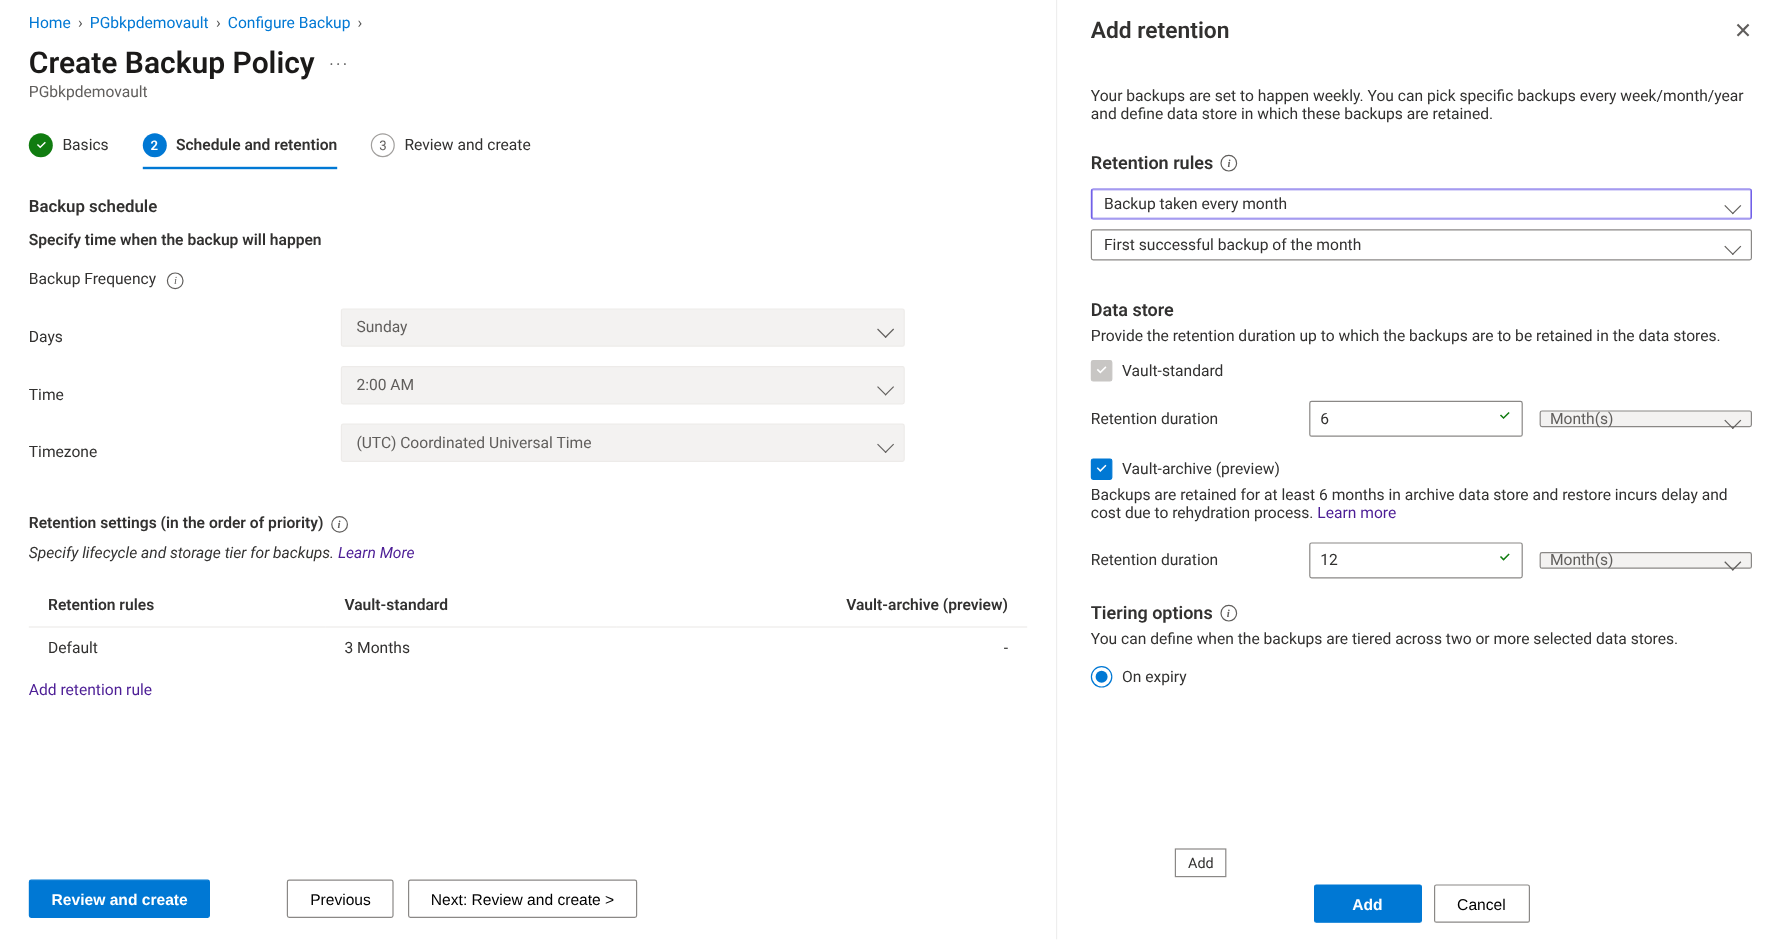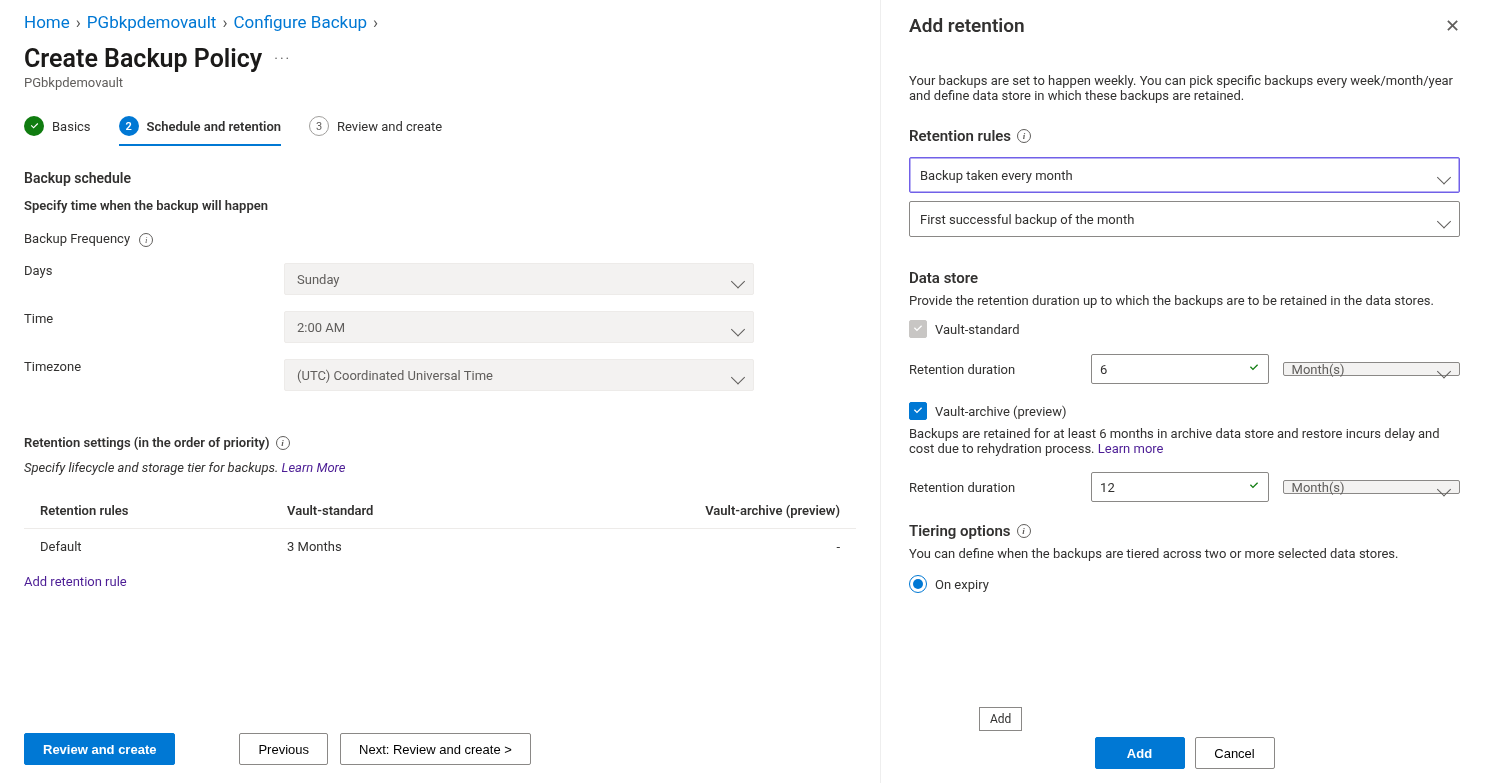--- a/index.html
+++ b/index.html
@@ -12,21 +12,21 @@
     height: 783px;
     overflow: hidden;
   }
   a { text-decoration: none; }
 
   .layout { display: flex; width: 100%; height: 100%; }
   .main { flex: 1; padding: 12px 24px 0 24px; position: relative; display: flex; flex-direction: column; }
   .panel { width: 608px; border-left: 1px solid #eee; padding: 14px 28px 0 28px; display: flex; flex-direction: column; position: relative; }
 
   
-  .breadcrumb { display: flex; align-items: center; gap: 6px; font-size: 17px; color: #555; margin-bottom: 6px; }
+  .breadcrumb { display: flex; align-items: center; gap: 6px; font-size: 13px; color: #555; margin-bottom: 6px; }
   .breadcrumb a { color: #0078d4; }
   .breadcrumb .sep { color: #555; }
 
   .title-row { display: flex; align-items: center; gap: 12px; margin-top: 6px;}
   .title { font-size: 25px; font-weight: 600; color: #1b1a19; }
   .title-more { color: #666; font-size: 14px; letter-spacing: 2px; }
   .subtitle { color: #605e5c; font-size: 13px; margin-top: 2px; }
 
   
   .steps { display: flex; gap: 28px; margin-top: 26px; border-bottom: 2px solid transparent; align-items: center; }
@@ -37,21 +37,21 @@
   .step-icon.done { background: #107c10; }
   .step-icon.done svg { fill:#fff; }
   .step-icon.active { background: #0078d4; font-weight: 600; }
   .step-icon.todo { background: #fff; color:#605e5c; border:1px solid #a19f9d; }
 
   
   .section-title { font-weight: 600; margin-top: 24px; font-size: 14px; }
   .section-sub { margin-top: 12px; font-weight: 600; font-size: 13px; }
 
   .form-rows { margin-top: 18px; }
-  .form-row { display: flex; align-items: flex-start; margin-bottom: 16px; }
+  .form-row { display: flex; align-items: flex-end; margin-bottom: 16px; }
   .form-row .label { width: 260px; color: #323130; }
   .info-icon { width:14px; height:14px; border:1px solid #605e5c; border-radius:50%; display:inline-flex; align-items:center; justify-content:center; font-size:9px; color:#605e5c; margin-left:6px; font-style: italic; font-family: serif; }
 
   .select {
     position: relative; width: 470px; height: 32px;
     background: #f3f2f1; border:1px solid #edebe9; border-radius:2px;
     display: flex; align-items:center; padding: 0 32px 0 12px; color:#605e5c;
   }
   .select .chev { position:absolute; right:10px; top:50%; transform:translateY(-30%); }
 
@@ -85,21 +85,21 @@
   
   .panel-header { display:flex; align-items:center; justify-content:space-between; }
   .panel-title { font-size: 19px; font-weight: 600; }
   .close-icon { font-size: 18px; font-weight:200; color:#605e5c; cursor:pointer; }
 
   .panel-desc { margin-top: 36px; color:#323130; }
 
   .panel-section-title { font-weight:600; font-size:15px; margin-top: 24px; display:flex; align-items:center; }
 
   .panel-select {
-    margin-top: 12px; width: 100%; height: 36px;
+    margin-top: 12px; width: 100%; height: 26px;
     border:1px solid #8a8886; border-radius:2px;
     display:flex; align-items:center; padding: 0 32px 0 10px;
     position:relative; font-size:13px; background:#fff;
   }
   .panel-select.highlight { border-color:#7160E8; box-shadow: 0 0 0 0.5px #7160E8 inset; }
   .panel-select .chev { position:absolute; right:10px; top:50%; transform:translateY(-30%); }
 
   .panel-sub-desc { margin-top: 6px; }
 
   .checkbox-row { display:flex; align-items:center; gap:8px; margin-top: 12px; }

